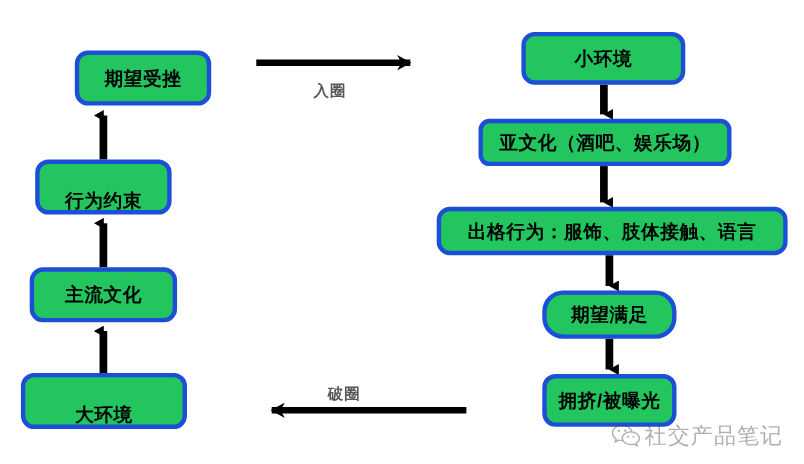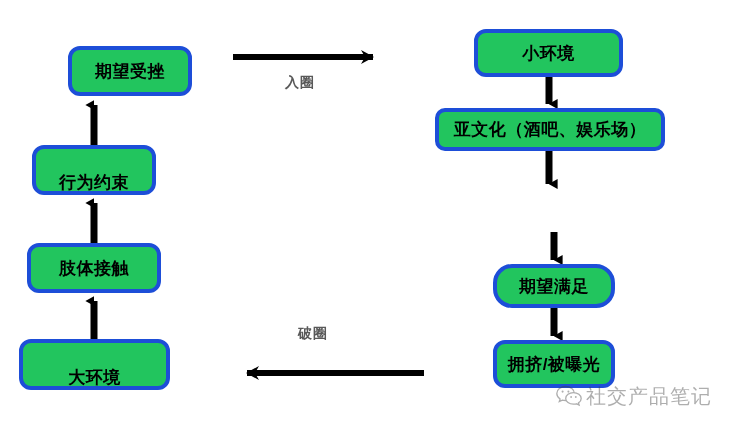--- a/index.html
+++ b/index.html
@@ -56,21 +56,21 @@
   
   .arrow-label {
     position: absolute;
     color: #595959;
     font-size: 14px;
     font-weight: bold;
     letter-spacing: 1px;
     white-space: nowrap;
   }
   .lbl-enter-circle { left: 285px; top: 74px; }
-  .lbl-break-circle { left: 298px; top: 325px; }
+  .lbl-break-circle { left: 298px; top: 350px; }
 
   
   #watermark {
     position: absolute;
     left: 556px;
     top: 381px;
     width: 172px;
     height: 30px;
     display: flex;
     align-items: center;
@@ -141,31 +141,34 @@
     </g>
   </svg>
 
   <div class="node n-expect-frustrated">
     <span class="label">期望受挫</span>
   </div>
   <div class="node n-behavior-restraint">
     <span class="label">行为约束</span>
   </div>
   <div class="node n-mainstream">
-    <span class="label">肢体接触</span>
+    <span class="label">主流文化</span>
   </div>
   <div class="node n-macro-env">
     <span class="label">大环境</span>
   </div>
 
   <div class="node n-micro-env">
     <span class="label">小环境</span>
   </div>
   <div class="node n-subculture">
     <span class="label">亚文化（酒吧、娱乐场）</span>
+  </div>
+  <div class="node n-deviant-behavior">
+    <span class="label">出格行为：服饰、肢体接触、语言</span>
   </div>
   <div class="node n-expect-satisfied">
     <span class="label">期望满足</span>
   </div>
   <div class="node n-crowded-exposed">
     <span class="label">拥挤/被曝光</span>
   </div>
 
   <div class="arrow-label lbl-enter-circle">入圈</div>
   <div class="arrow-label lbl-break-circle">破圈</div>

